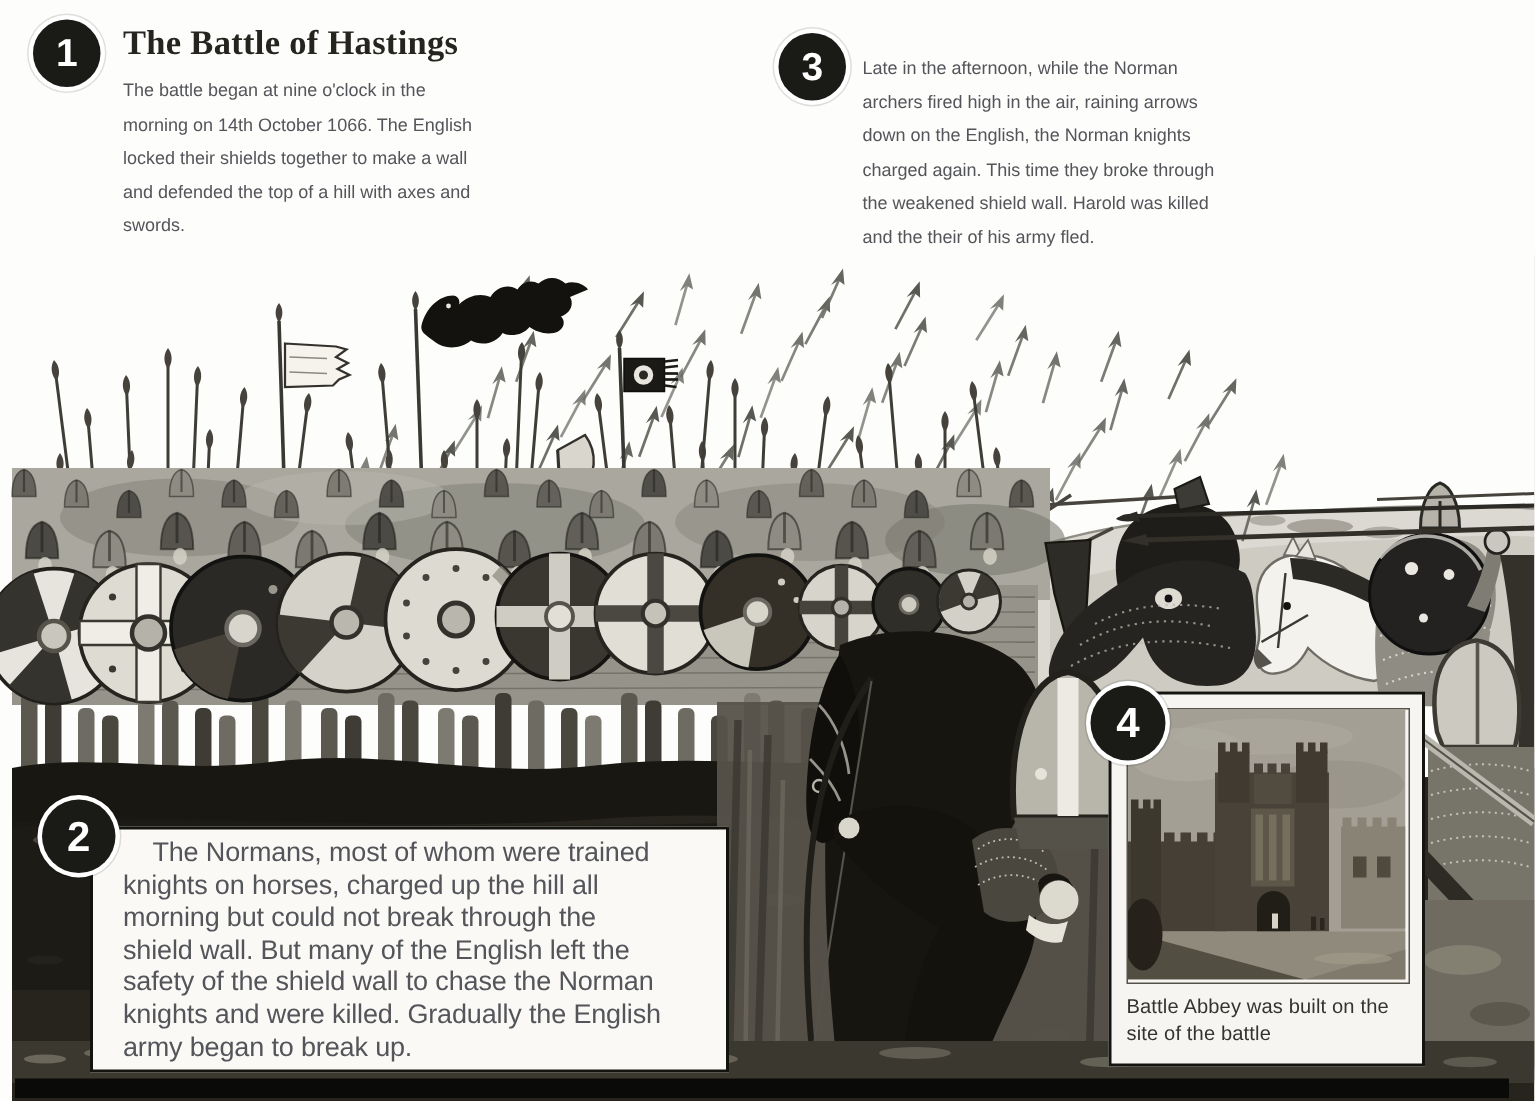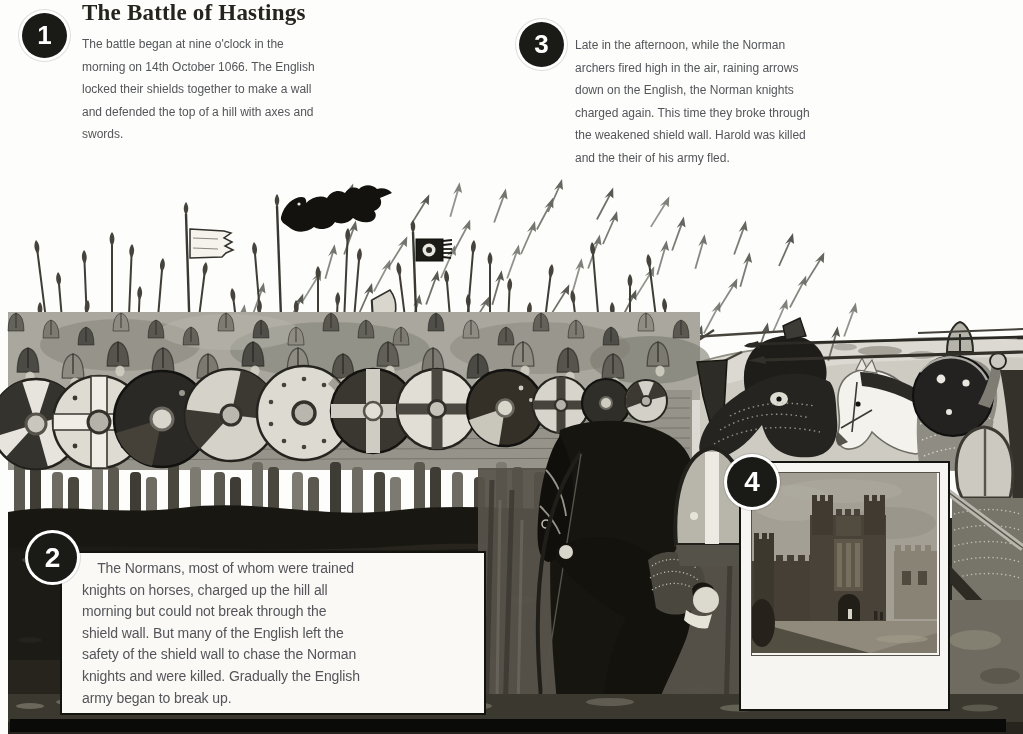--- a/index.html
+++ b/index.html
@@ -7,30 +7,30 @@
         font-family:"Liberation Sans",sans-serif;}
   #battle-svg{position:absolute;left:0;top:0;z-index:1;}
   .badge{position:absolute;border-radius:50%;background:#1a1a17;color:#fff;display:flex;
          align-items:center;justify-content:center;font-weight:bold;
          box-shadow:0 0 0 3px #ffffff, 0 0 0 4px rgba(0,0,0,.12);z-index:6;}
   .badge-1{left:22px;top:13px;width:45px;height:45px;font-size:26px;}
   .badge-2{left:28px;top:533px;width:49px;height:49px;font-size:28px;}
   .badge-3{left:519px;top:22px;width:45px;height:45px;font-size:26px;}
   .badge-4{left:727px;top:457px;width:50px;height:50px;font-size:28px;}
   .sec{position:absolute;z-index:5;}
-  .sec1{left:82px;top:0;width:420px;}
+  .sec1{left:82px;top:16px;width:420px;}
   .sec3{left:575px;top:34px;width:444px;}
   .heading{font-family:"Liberation Serif",serif;font-weight:bold;font-size:23px;
            color:#26241f;letter-spacing:.2px;margin:0 0 7px 0;}
   .bodytext{font-size:12px;line-height:22.5px;color:#54555a;white-space:pre-wrap;
             letter-spacing:0;margin:0;}
   .bodytext + .bodytext{margin-top:6px;}
   .textbox2{position:absolute;left:60px;top:551px;width:426px;box-sizing:border-box;
             background:#faf9f5;border:2px solid #14140f;padding:5px 8px 4px 20px;z-index:5;}
-  .textbox2 .bodytext{font-size:14px;line-height:21.6px;letter-spacing:-0.1px;}
+  .textbox2 .bodytext{font-size:18px;line-height:21.6px;letter-spacing:-0.1px;}
   .photobox{position:absolute;left:739px;top:461px;width:211px;height:250px;box-sizing:border-box;
             background:#f6f5f1;border:2px solid #141410;padding:9px 10px 6px 10px;z-index:5;}
   .photobox .caption{font-size:13.4px;line-height:18px;color:#333330;letter-spacing:.1px;
                      white-space:pre-wrap;margin-top:6px;}
   .abbey-wrap{width:187px;height:182px;border:1px solid #55524a;}
 </style>
 </head>
 <body>
 
 <div class="page">
@@ -675,15 +675,17 @@
         <rect x="122" y="138" width="3.4" height="9" fill="#2a261f"></rect>
         <rect x="128" y="139" width="3" height="8" fill="#2a261f"></rect>
 
         <rect x="0" y="148" width="185" height="32" fill="#8f8a7b"></rect>
         <path d="M0,148 L118,180 L0,180 Z" fill="#534e42"></path>
         <path d="M118,180 L185,160 L185,180 Z" fill="#7f7a6c"></path>
         <ellipse cx="10" cy="150" rx="13" ry="24" fill="#26221b"></ellipse>
         <ellipse cx="150" cy="166" rx="26" ry="4" fill="#a19c8c" opacity=".6"></ellipse>
       </svg>
     </div>
+    <div class="caption">Battle Abbey was built on the
+site of the battle</div>
   </div>
 
 </div>
 
 </body></html>

